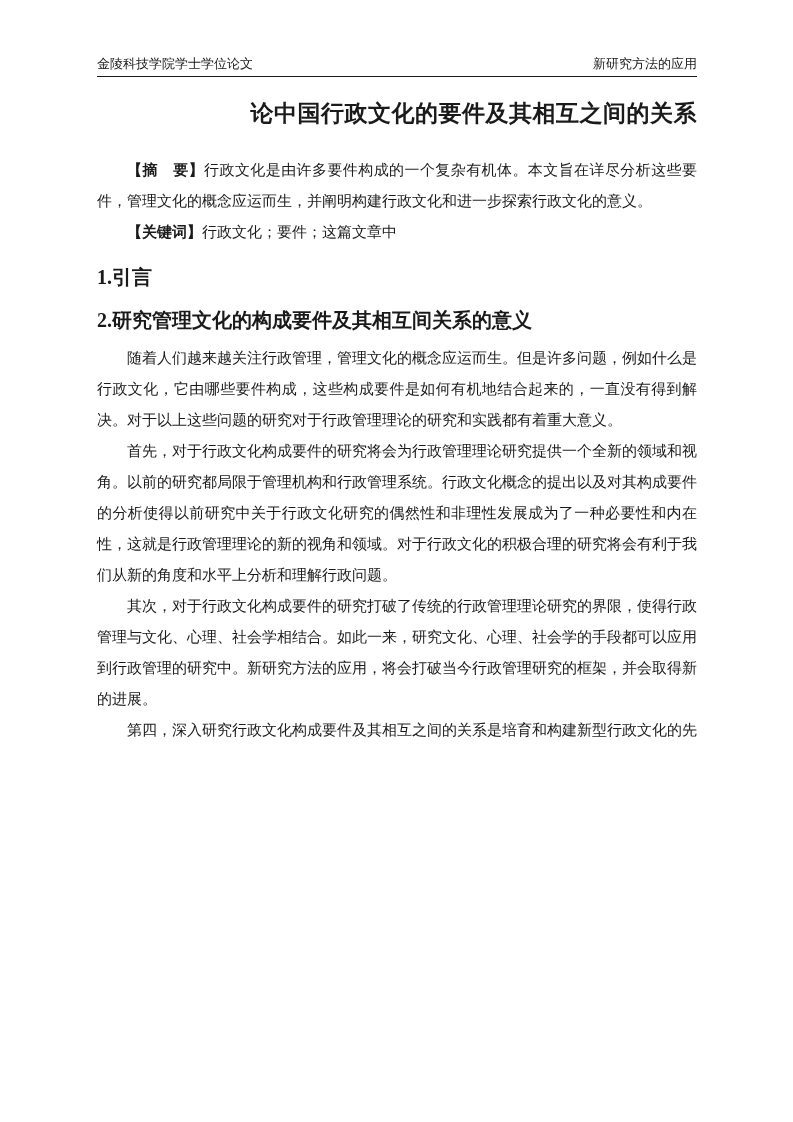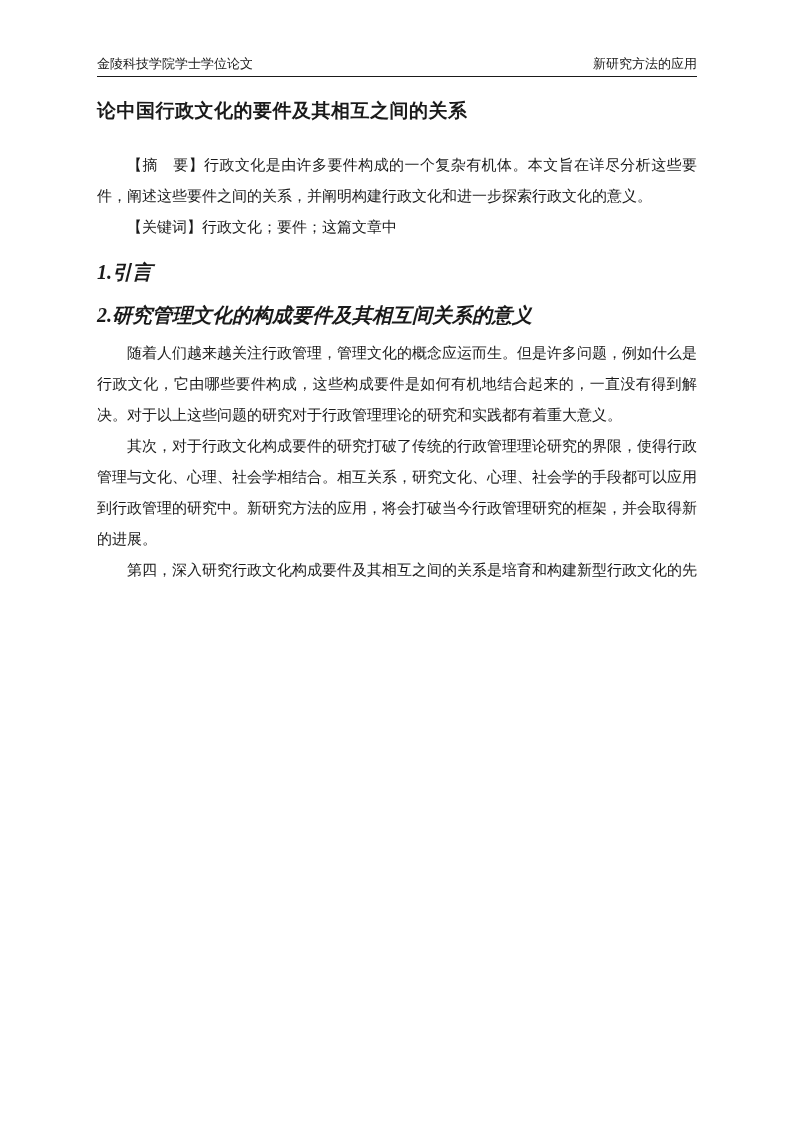--- a/index.html
+++ b/index.html
@@ -23,69 +23,69 @@
     display: flex;
     justify-content: space-between;
     align-items: flex-end;
     padding-top: 56px;
     padding-bottom: 4px;
     border-bottom: 1px solid #1a1a1a;
     font-size: 13px;
     line-height: 16px;
   }
   .doc-title {
-    font-size: 19px;
+    font-size: 23px;
     font-weight: bold;
-    text-align: left;
+    text-align: right;
     margin: 21px 0 0 0;
     letter-spacing: 0.5px;
   }
   .body-p {
     font-size: 15px;
     line-height: 31px;
     text-align: justify;
     text-indent: 2em;
     margin: 0;
   }
   .abstract-p {
     margin-top: 26px;
   }
   .label-bold {
-    font-weight: normal;
+    font-weight: bold;
   }
   .sec-heading {
     font-size: 20px;
     font-weight: bold;
     margin: 15px 0 9px 0;
     line-height: 28px;
-    font-style: italic;
   }
 </style>
 </head>
 <body>
 
 <div class="page">
 
   <div class="header">
     <span>金陵科技学院学士学位论文</span>
     <span>新研究方法的应用</span>
   </div>
 
   <h1 class="doc-title">论中国行政文化的要件及其相互之间的关系</h1>
 
-  <p class="body-p abstract-p"><span class="label-bold">【摘　要】</span><span>行政文化是由许多要件构成的一个复杂有机体。本文旨在详尽分析这些要件，阐述这些要件之间的关系，并阐明构建行政文化和进一步探索行政文化的意义。</span></p>
+  <p class="body-p abstract-p"><span class="label-bold">【摘　要】</span><span>行政文化是由许多要件构成的一个复杂有机体。本文旨在详尽分析这些要件，管理文化的概念应运而生，并阐明构建行政文化和进一步探索行政文化的意义。</span></p>
 
   <p class="body-p"><span class="label-bold">【关键词】</span><span>行政文化；要件；这篇文章中</span></p>
 
   <h2 class="sec-heading">1.引言</h2>
 
 
   <h2 class="sec-heading">2.研究管理文化的构成要件及其相互间关系的意义</h2>
 
   <p class="body-p">随着人们越来越关注行政管理，管理文化的概念应运而生。但是许多问题，例如什么是行政文化，它由哪些要件构成，这些构成要件是如何有机地结合起来的，一直没有得到解决。对于以上这些问题的研究对于行政管理理论的研究和实践都有着重大意义。</p>
 
+  <p class="body-p">首先，对于行政文化构成要件的研究将会为行政管理理论研究提供一个全新的领域和视角。以前的研究都局限于管理机构和行政管理系统。行政文化概念的提出以及对其构成要件的分析使得以前研究中关于行政文化研究的偶然性和非理性发展成为了一种必要性和内在性，这就是行政管理理论的新的视角和领域。对于行政文化的积极合理的研究将会有利于我们从新的角度和水平上分析和理解行政问题。</p>
 
-  <p class="body-p">其次，对于行政文化构成要件的研究打破了传统的行政管理理论研究的界限，使得行政管理与文化、心理、社会学相结合。相互关系，研究文化、心理、社会学的手段都可以应用到行政管理的研究中。新研究方法的应用，将会打破当今行政管理研究的框架，并会取得新的进展。</p>
+  <p class="body-p">其次，对于行政文化构成要件的研究打破了传统的行政管理理论研究的界限，使得行政管理与文化、心理、社会学相结合。如此一来，研究文化、心理、社会学的手段都可以应用到行政管理的研究中。新研究方法的应用，将会打破当今行政管理研究的框架，并会取得新的进展。</p>
 
 
   <p class="body-p">第四，深入研究行政文化构成要件及其相互之间的关系是培育和构建新型行政文化的先</p>
 
 </div>
 
 </body></html>

